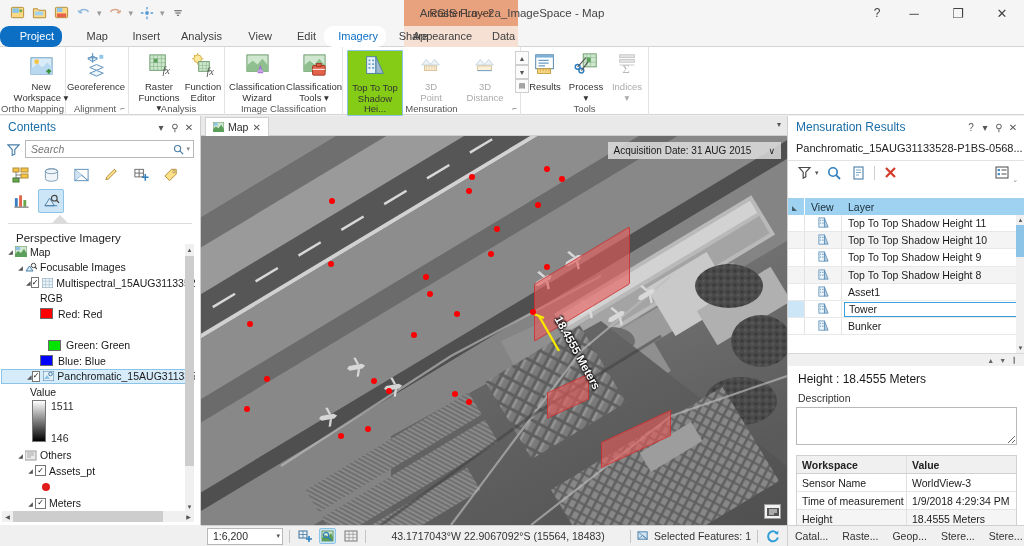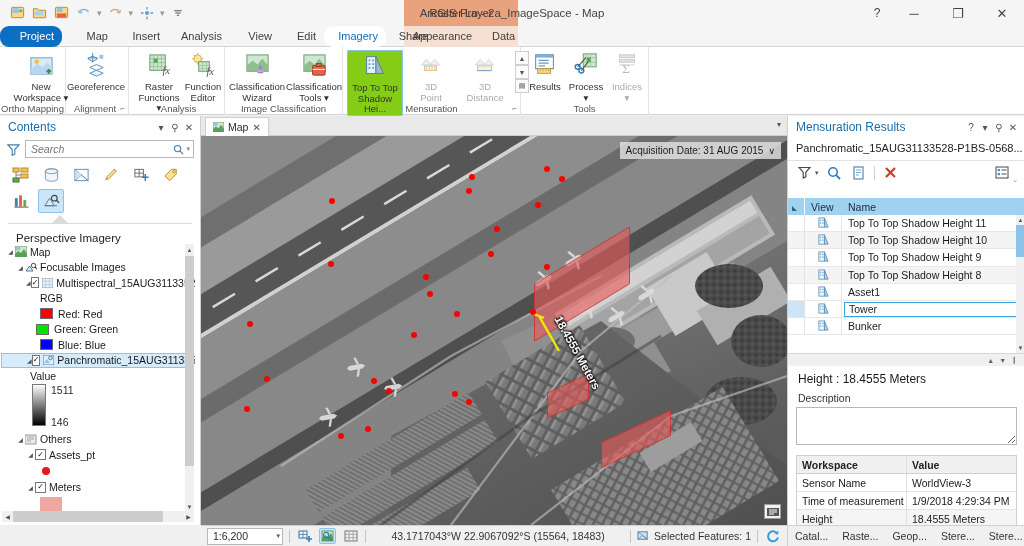--- a/index.html
+++ b/index.html
@@ -104,21 +104,21 @@
   
   .mapwrap { position:absolute; left:201px; top:116px; width:586px; height:409px; background:#fff; }
   .mtabrow { height:20px; background:#e9e9e9; position:relative; border-bottom:1px solid #cfcfcf; }
   .mtab { position:absolute; left:4px; top:1px; height:19px; background:#fff; border:1px solid #cfcfcf;
      border-bottom:none; display:flex; align-items:center; gap:4px; padding:0 7px; font-size:10.5px; cursor:pointer; }
   .mtab .x { font-size:10px; color:#555; }
   .mcaret { position:absolute; right:6px; top:4px; font-size:8px; color:#555; cursor:pointer; }
   .canvas { position:absolute; left:0; top:20px; width:586px; height:389px; overflow:hidden; background:#6e6e6e; }
   .imgbase { position:absolute; left:0; top:0; width:586px; height:389px; }
   .acq { position:absolute; right:6px; top:6px; height:17px; background:rgba(225,225,225,.82);
-     display:flex; align-items:center; padding:0 6px; font-size:10px; color:#1a1a1a; cursor:pointer; gap:5px; }
+     display:flex; align-items:center; padding:0 6px; font-size:10px; color:#1a1a1a; cursor:pointer; gap:17px; }
   .mlabel { position:absolute; font-size:11.5px; color:#fff; font-weight:bold;
      text-shadow:0 0 2px #000,1px 1px 2px #000,-1px -1px 2px #000; white-space:nowrap; }
   .mpt { position:absolute; width:6px; height:6px; background:#fb0000; border-radius:50%; }
   .bldg { position:absolute; background:rgba(230,90,90,.62); border:1px solid rgba(200,40,40,.7); }
   .mwidget { position:absolute; right:6px; bottom:6px; width:17px; height:15px; background:#f2f2f2;
      border:1px solid #9a9a9a; display:flex; align-items:center; justify-content:center; cursor:pointer; }
 
   
   .status { position:absolute; left:201px; top:525px; width:586px; height:21px; background:#f0f0f0;
      border-top:1px solid #cfcfcf; display:flex; align-items:center; gap:6px; padding:0 6px; }
@@ -578,21 +578,21 @@
           </span>
         <span>Multispectral_15AUG31133528-M</span>
       </div>
       <div class="ti" style="padding-left:40px;">
         <span>RGB</span>
       </div>
       <div class="ti" style="padding-left:40px;">
         <span class="swatch" style="background:#ff0000;"></span>
         <span>Red:  Red</span>
       </div>
-      <div class="ti" style="padding-left:36px;">
+      <div class="ti" style="padding-left:48px;margin-top:16px;">
         <span class="swatch" style="background:#00e400;"></span>
         <span>Green: Green</span>
       </div>
       <div class="ti" style="padding-left:40px;">
         <span class="swatch" style="background:#0000ff;"></span>
         <span>Blue:  Blue</span>
       </div>
 
       <div class="ti selrow" style="padding-left:25px;margin-left:1px;width:193px;">
         <span class="arw">◢</span>
@@ -971,21 +971,21 @@
             <path d="M6.5 4h5 M6.5 8h5" stroke="#4a4a4a"></path>
           </svg>
       </span>
       <span style="position:absolute;right:6px;bottom:0;font-size:7px;color:#888;">⌄</span>
     </div>
 
     <div class="grid">
       <div class="ghead">
         <div class="gh-corner"></div>
         <div class="gh-type">View</div>
-        <div class="gh-name">Name</div>
+        <div class="gh-name">Layer</div>
       </div>
       <div class="grows">
 
         <div class="grow">
           <div class="c0"></div>
           <div class="c1">
             <svg width="13" height="12" viewBox="0 0 14 13">
                 <rect x="2" y="1" width="6" height="10" fill="#eef5fa" stroke="#5b8fba" stroke-width=".9"></rect>
                 <path d="M3 3h1.4v1.4H3Z M5.6 3h1.4v1.4H5.6Z M3 6h1.4v1.4H3Z M5.6 6h1.4v1.4H5.6Z" fill="#7aa8c8"></path>
                 <path d="M8 1 L12 11 H8Z" fill="#b9cbd8" stroke="#5b8fba" stroke-width=".9"></path>

